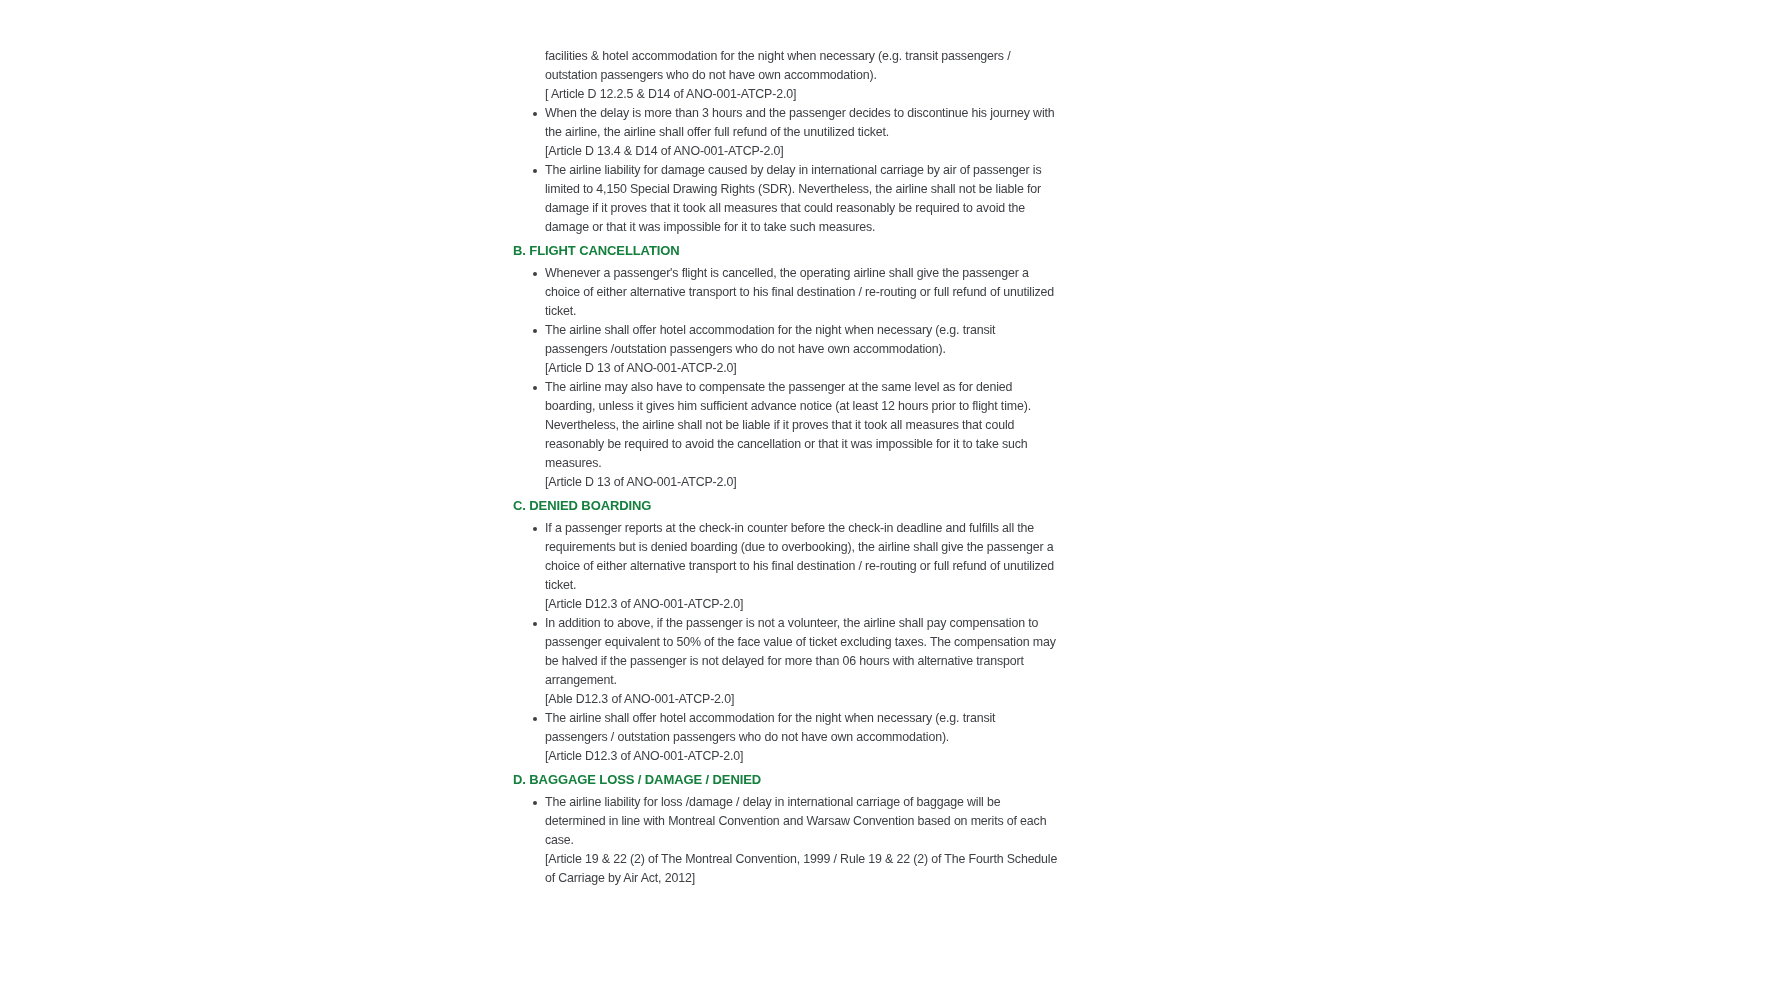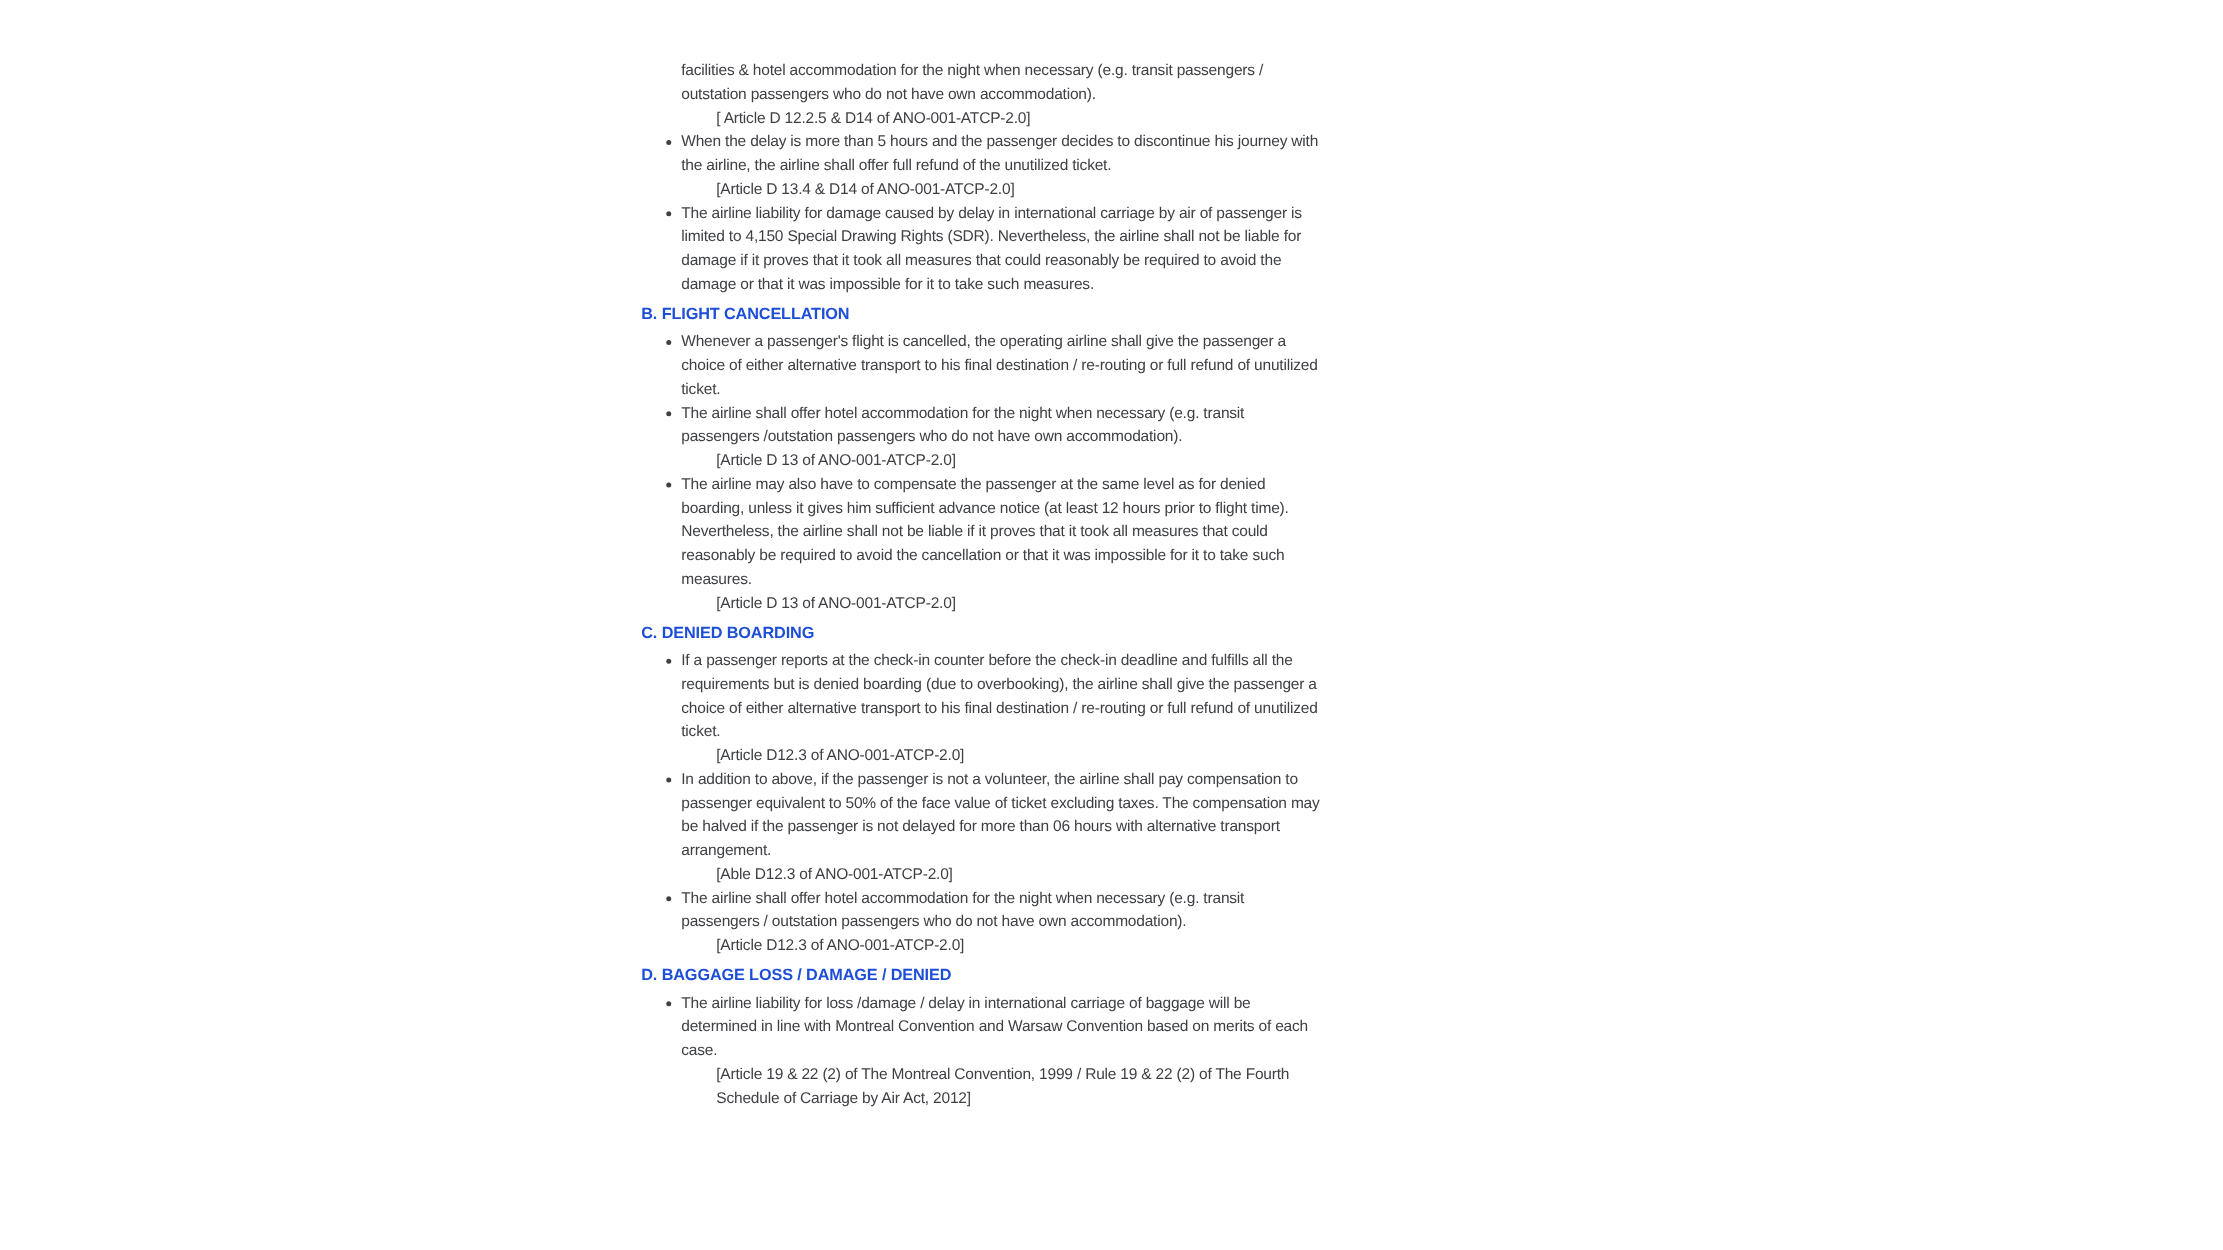--- a/index.html
+++ b/index.html
@@ -21,21 +21,21 @@
     width: 545px;
     color: #3e4044;
     font-size: 12.4px;
     line-height: 19px;
     letter-spacing: -0.15px;
   }
   .section-heading {
     margin: 4px 0 4px 0;
     font-size: 13px;
     font-weight: 700;
-    color: #1d4ed8;
+    color: #15803d;
     line-height: 19px;
     letter-spacing: -0.1px;
   }
   .continued {
     padding-left: 32px;
   }
   .bullet {
     position: relative;
     padding-left: 32px;
   }
@@ -43,37 +43,36 @@
     position: absolute;
     left: 20px;
     top: 7.5px;
     width: 4px;
     height: 4px;
     border-radius: 50%;
     background: #3e4044;
   }
   .ref {
     display: block;
-    margin-left: 28px;
   }
 </style>
 </head>
 <body>
 
 <div class="content">
 
   <div class="continued">
     <span>facilities &amp; hotel accommodation for the night when necessary (e.g. transit passengers / outstation passengers who do not have own accommodation).</span>
     <span class="ref">[ Article D 12.2.5 &amp; D14 of ANO-001-ATCP-2.0]</span>
   </div>
 
   <div class="bullet">
     <span class="dot"></span>
     <div>
-      <span>When the delay is more than 5 hours and the passenger decides to discontinue his journey with the airline, the airline shall offer full refund of the unutilized ticket.</span>
+      <span>When the delay is more than 3 hours and the passenger decides to discontinue his journey with the airline, the airline shall offer full refund of the unutilized ticket.</span>
       <span class="ref">[Article D 13.4 &amp; D14 of ANO-001-ATCP-2.0]</span>
     </div>
   </div>
   <div class="bullet">
     <span class="dot"></span>
     <div>
       <span>The airline liability for damage caused by delay in international carriage by air of passenger is limited to 4,150 Special Drawing Rights (SDR). Nevertheless, the airline shall not be liable for damage if it proves that it took all measures that could reasonably be required to avoid the damage or that it was impossible for it to take such measures.</span>
     </div>
   </div>
 

